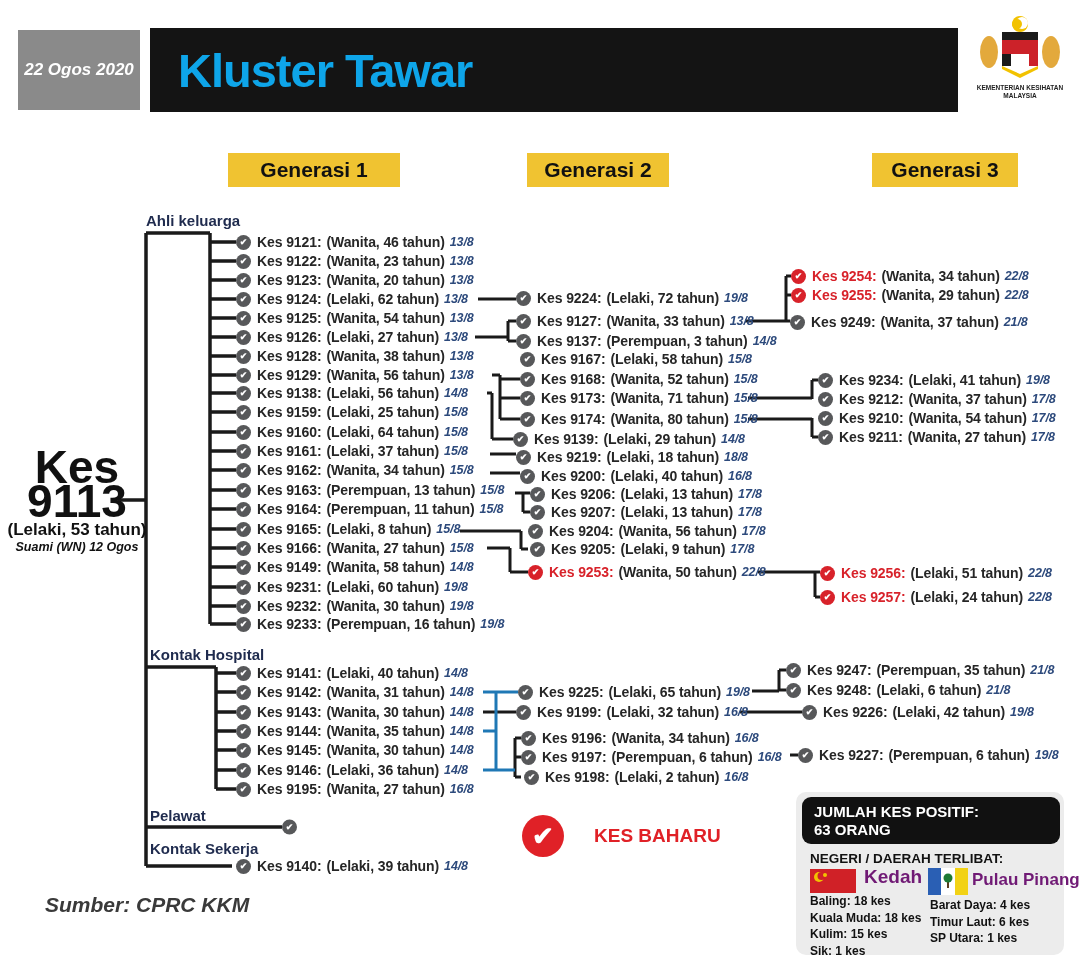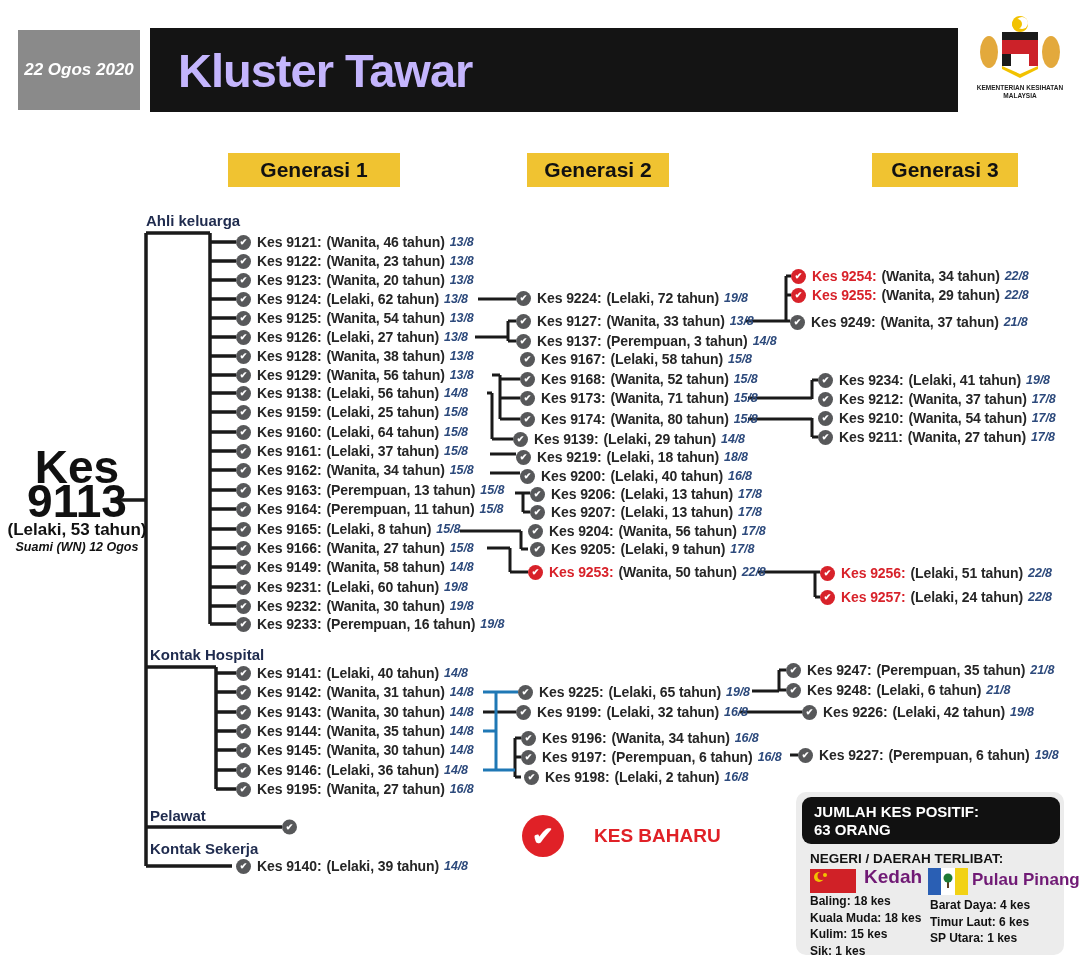--- a/index.html
+++ b/index.html
@@ -3,21 +3,21 @@
 <meta charset="utf-8">
 <style>
   html,body{margin:0;padding:0;background:#fff;}
   .stage{position:relative;width:1080px;height:959px;background:#ffffff;overflow:hidden;
          font-family:"Liberation Sans", sans-serif;}
   .abs{position:absolute;}
   
   .datebox{left:18px;top:30px;width:122px;height:80px;background:#8a8a8a;color:#fff;
            display:flex;align-items:center;justify-content:center;font-weight:bold;
            font-style:italic;font-size:17px;}
-  .titlebar{left:150px;top:28px;width:808px;height:84px;background:#141414;color:#c4b5fd;
+  .titlebar{left:150px;top:28px;width:808px;height:84px;background:#141414;color:#0ea5e9;
             display:flex;align-items:center;padding-left:28px;box-sizing:border-box;
             font-weight:bold;font-size:47px;letter-spacing:-1px;}
   .ministry{left:966px;top:14px;width:108px;text-align:center;}
   .ministry .mtext{font-size:6.5px;font-weight:bold;color:#222;line-height:8px;}
   
   .genbox{height:34px;background:#f0c331;color:#111;display:flex;align-items:center;
           justify-content:center;font-weight:bold;font-size:21px;top:153px;}
   
   .bigkes{font-weight:bold;color:#111;text-align:center;line-height:1;}
   
@@ -542,14 +542,15 @@
     <rect x="19" y="12" width="2" height="8" fill="#5a3b1e"></rect>
     <circle cx="20" cy="10" r="4.5" fill="#1d7a34"></circle>
   </svg>
   <div class="abs statename" style="left:972px;top:870px;font-size:17px;">Pulau Pinang</div>
   <div class="abs districts" style="left:930px;top:897px;">
     <div>Barat Daya: 4 kes</div>
     <div>Timur Laut: 6 kes</div>
     <div>SP Utara:  1  kes</div>
   </div>
 
+  <div class="abs source">Sumber: CPRC KKM</div>
 
 </div>
 
 </body></html>

